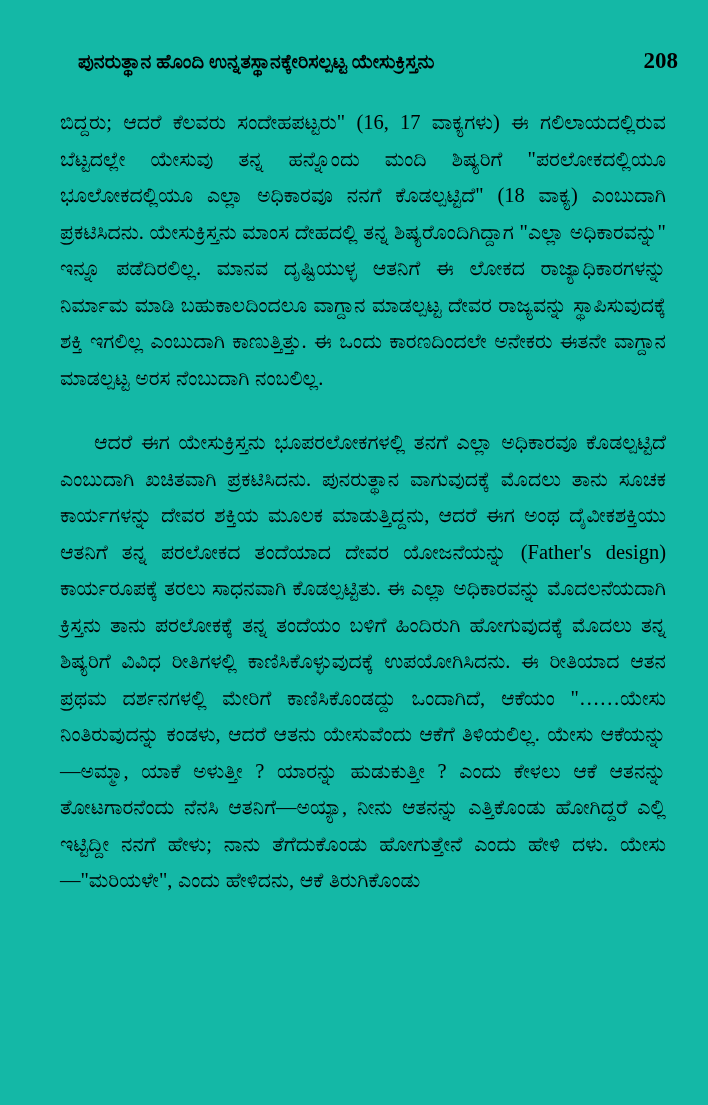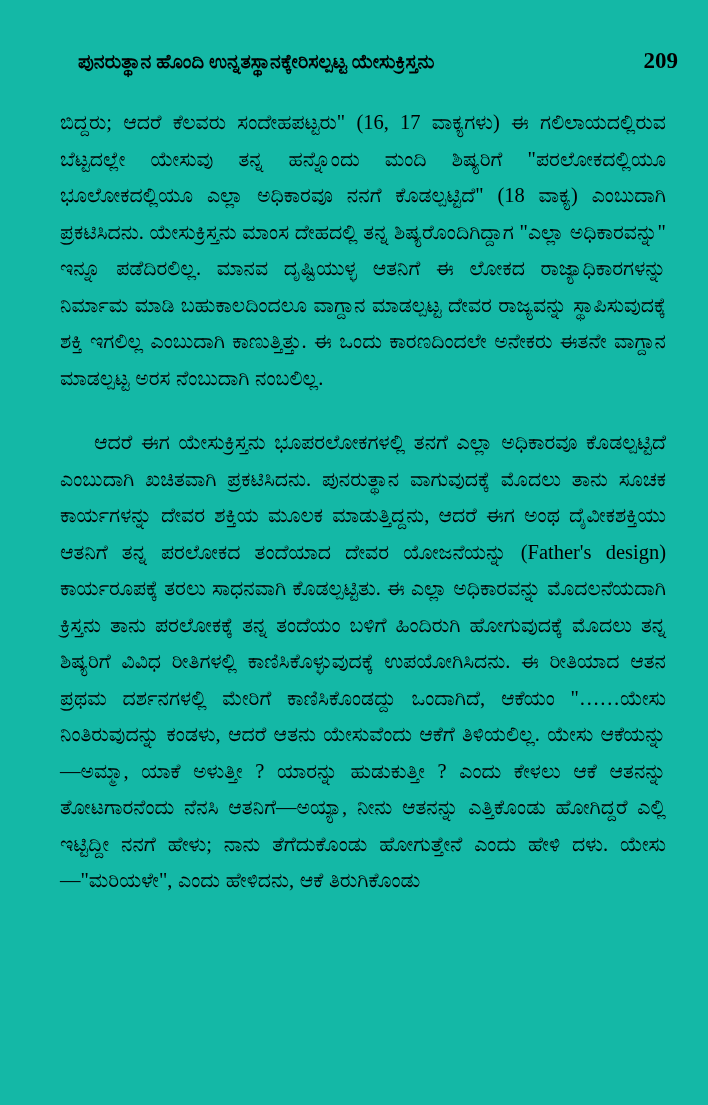--- a/index.html
+++ b/index.html
@@ -64,21 +64,21 @@
     text-indent: 34px;
   }
 </style>
 </head>
 <body>
 
 <div class="page">
 
   <div class="header-row">
     <div class="running-head">ಪುನರುತ್ಥಾನ ಹೊಂದಿ ಉನ್ನತಸ್ಥಾನಕ್ಕೇರಿಸಲ್ಪಟ್ಟ ಯೇಸುಕ್ರಿಸ್ತನು</div>
-    <div class="folio">209</div>
+    <div class="folio">208</div>
   </div>
 
   <div class="body-text">
     <p class="para first">ಬಿದ್ದರು; ಆದರೆ ಕೆಲವರು ಸಂದೇಹಪಟ್ಟರು" (16, 17 ವಾಕ್ಯಗಳು) ಈ ಗಲಿಲಾಯದಲ್ಲಿರುವ ಬೆಟ್ಟದಲ್ಲೇ ಯೇಸುವು ತನ್ನ ಹನ್ನೊಂದು ಮಂದಿ ಶಿಷ್ಯರಿಗೆ "ಪರಲೋಕದಲ್ಲಿಯೂ ಭೂಲೋಕದಲ್ಲಿಯೂ ಎಲ್ಲಾ ಅಧಿಕಾರವೂ ನನಗೆ ಕೊಡಲ್ಪಟ್ಟಿದೆ" (18 ವಾಕ್ಯ) ಎಂಬುದಾಗಿ ಪ್ರಕಟಿಸಿದನು. ಯೇಸುಕ್ರಿಸ್ತನು ಮಾಂಸ ದೇಹದಲ್ಲಿ ತನ್ನ ಶಿಷ್ಯರೊಂದಿಗಿದ್ದಾಗ "ಎಲ್ಲಾ ಅಧಿಕಾರವನ್ನು" ಇನ್ನೂ ಪಡೆದಿರಲಿಲ್ಲ. ಮಾನವ ದೃಷ್ಟಿಯುಳ್ಳ ಆತನಿಗೆ ಈ ಲೋಕದ ರಾಜ್ಯಾಧಿಕಾರಗಳನ್ನು ನಿರ್ಮಾಮ ಮಾಡಿ ಬಹುಕಾಲದಿಂದಲೂ ವಾಗ್ದಾನ ಮಾಡಲ್ಪಟ್ಟ ದೇವರ ರಾಜ್ಯವನ್ನು ಸ್ಥಾಪಿಸುವುದಕ್ಕೆ ಶಕ್ತಿ ಇಗಲಿಲ್ಲ ಎಂಬುದಾಗಿ ಕಾಣುತ್ತಿತ್ತು. ಈ ಒಂದು ಕಾರಣದಿಂದಲೇ ಅನೇಕರು ಈತನೇ ವಾಗ್ದಾನ ಮಾಡಲ್ಪಟ್ಟ ಅರಸ ನೆಂಬುದಾಗಿ ನಂಬಲಿಲ್ಲ.</p>
     <p class="para second">ಆದರೆ ಈಗ ಯೇಸುಕ್ರಿಸ್ತನು ಭೂಪರಲೋಕಗಳಲ್ಲಿ ತನಗೆ ಎಲ್ಲಾ ಅಧಿಕಾರವೂ ಕೊಡಲ್ಪಟ್ಟಿದೆ ಎಂಬುದಾಗಿ ಖಚಿತವಾಗಿ ಪ್ರಕಟಿಸಿದನು. ಪುನರುತ್ಥಾನ ವಾಗುವುದಕ್ಕೆ ಮೊದಲು ತಾನು ಸೂಚಕ ಕಾರ್ಯಗಳನ್ನು ದೇವರ ಶಕ್ತಿಯ ಮೂಲಕ ಮಾಡುತ್ತಿದ್ದನು, ಆದರೆ ಈಗ ಅಂಥ ದೈವೀಕಶಕ್ತಿಯು ಆತನಿಗೆ ತನ್ನ ಪರಲೋಕದ ತಂದೆಯಾದ ದೇವರ ಯೋಜನೆಯನ್ನು (Father's design) ಕಾರ್ಯರೂಪಕ್ಕೆ ತರಲು ಸಾಧನವಾಗಿ ಕೊಡಲ್ಪಟ್ಟಿತು. ಈ ಎಲ್ಲಾ ಅಧಿಕಾರವನ್ನು ಮೊದಲನೆಯದಾಗಿ ಕ್ರಿಸ್ತನು ತಾನು ಪರಲೋಕಕ್ಕೆ ತನ್ನ ತಂದೆಯಂ ಬಳಿಗೆ ಹಿಂದಿರುಗಿ ಹೋಗುವುದಕ್ಕೆ ಮೊದಲು ತನ್ನ ಶಿಷ್ಯರಿಗೆ ವಿವಿಧ ರೀತಿಗಳಲ್ಲಿ ಕಾಣಿಸಿಕೊಳ್ಳುವುದಕ್ಕೆ ಉಪಯೋಗಿಸಿದನು. ಈ ರೀತಿಯಾದ ಆತನ ಪ್ರಥಮ ದರ್ಶನಗಳಲ್ಲಿ ಮೇರಿಗೆ ಕಾಣಿಸಿಕೊಂಡದ್ದು ಒಂದಾಗಿದೆ, ಆಕೆಯಂ "……ಯೇಸು ನಿಂತಿರುವುದನ್ನು ಕಂಡಳು, ಆದರೆ ಆತನು ಯೇಸುವೆಂದು ಆಕೆಗೆ ತಿಳಿಯಲಿಲ್ಲ. ಯೇಸು ಆಕೆಯನ್ನು—ಅಮ್ಮಾ, ಯಾಕೆ ಅಳುತ್ತೀ ? ಯಾರನ್ನು ಹುಡುಕುತ್ತೀ ? ಎಂದು ಕೇಳಲು ಆಕೆ ಆತನನ್ನು ತೋಟಗಾರನೆಂದು ನೆನಸಿ ಆತನಿಗೆ—ಅಯ್ಯಾ, ನೀನು ಆತನನ್ನು ಎತ್ತಿಕೊಂಡು ಹೋಗಿದ್ದರೆ ಎಲ್ಲಿ ಇಟ್ಟಿದ್ದೀ ನನಗೆ ಹೇಳು; ನಾನು ತೆಗೆದುಕೊಂಡು ಹೋಗುತ್ತೇನೆ ಎಂದು ಹೇಳಿ ದಳು. ಯೇಸು—"ಮರಿಯಳೇ", ಎಂದು ಹೇಳಿದನು, ಆಕೆ ತಿರುಗಿಕೊಂಡು</p>
   </div>
 
 </div>
 
 </body></html>

